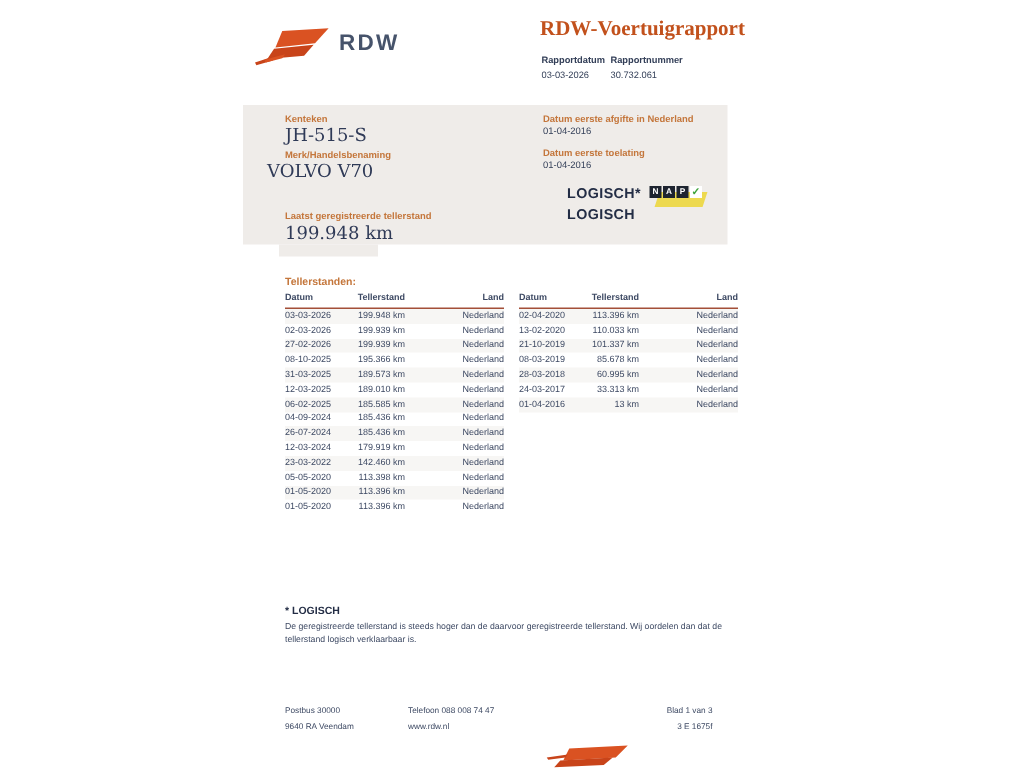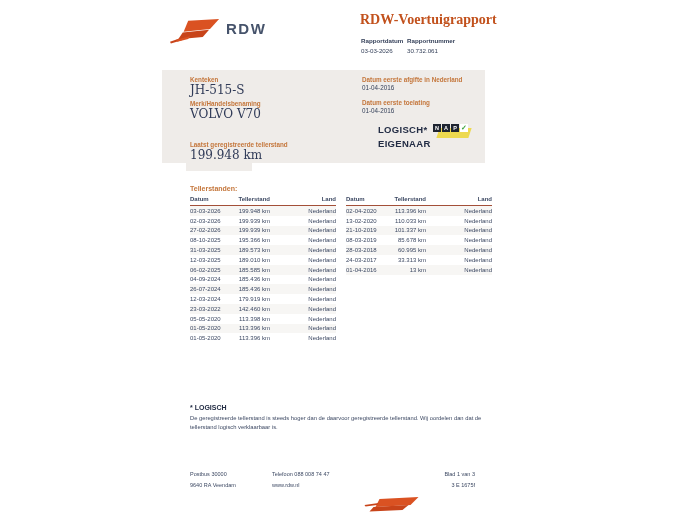--- a/index.html
+++ b/index.html
@@ -85,31 +85,31 @@
     <div class="mlabel">Rapportnummer</div>
     <div class="mval">30.732.061</div>
   </div>
 
   <div class="graybox"></div>
   <div class="graytab"></div>
 
   <div class="olabel" style="left:190px; top:76px;">Kenteken</div>
   <div class="bigval" style="left:190px; top:83px;">JH-515-S</div>
   <div class="olabel" style="left:190px; top:100px;">Merk/Handelsbenaming</div>
-  <div class="bigval" style="left:190px; top:107px;">VOLVO V70</div>
+  <div class="bigval" style="left:178px; top:107px;">VOLVO V70</div>
   <div class="olabel" style="left:190px; top:141px;">Laatst geregistreerde tellerstand</div>
   <div class="bigval" style="left:190px; top:148px;">199.948 km</div>
 
   <div class="olabel" style="left:362px; top:76px;">Datum eerste afgifte in Nederland</div>
   <div class="smval" style="left:362px; top:84px;">01-04-2016</div>
   <div class="olabel" style="left:362px; top:99px;">Datum eerste toelating</div>
   <div class="smval" style="left:362px; top:107px;">01-04-2016</div>
 
   <div class="oordeel" style="left:362px; top:124px;">LOGISCH*</div>
-  <div class="oordeel" style="left:362px; top:138px;">EIGENAAR</div>
+  <div class="oordeel" style="left:362px; top:138px;">LOGISCH</div>
 
   <div class="nap">
     <div class="nap-bg"></div>
     <div class="nap-squares" id="napSquares">
         <div class="nap-sq">N</div>
         <div class="nap-sq">A</div>
         <div class="nap-sq">P</div>
         <div class="nap-check">✓</div>
       </div>
   </div>

